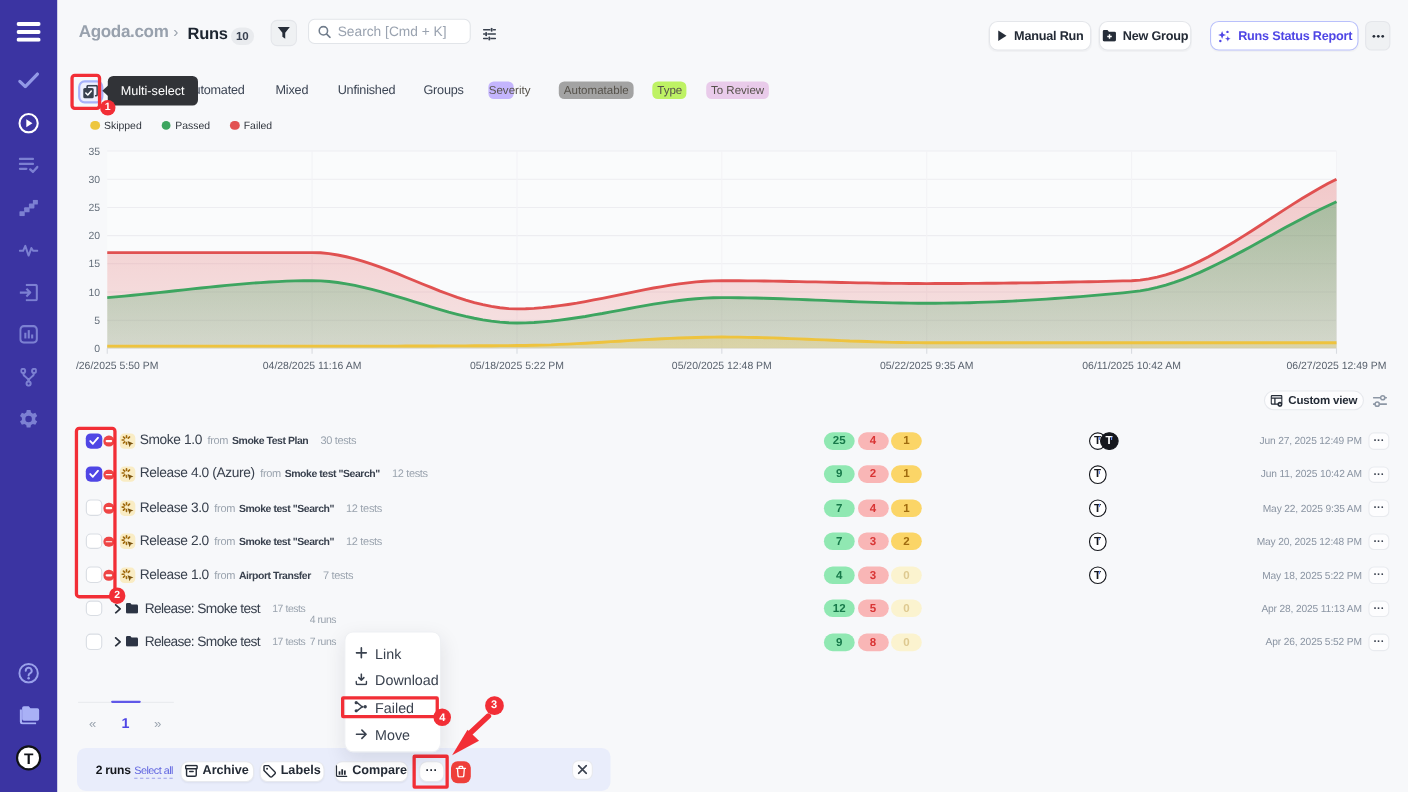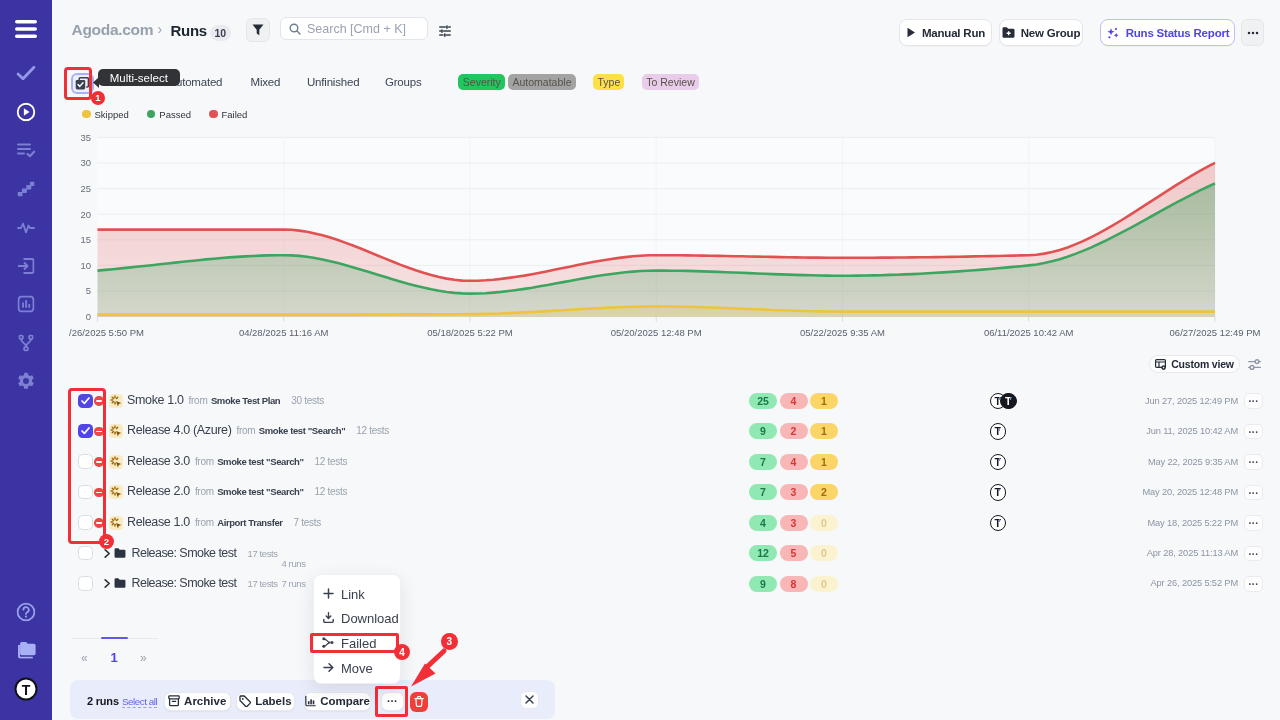--- a/index.html
+++ b/index.html
@@ -179,27 +179,27 @@
   <svg width="14" height="13" viewBox="0 0 14 13">
       <path d="M4.2 2.9 v-1 a1.1 1.1 0 0 1 1.1-1.1 h7 a1.1 1.1 0 0 1 1.1 1.1 v7 a1.1 1.1 0 0 1 -1.1 1.1 h-1" fill="none" stroke="#3a424f" stroke-width="1.5"></path>
       <rect x="0.7" y="2.9" width="9.5" height="9.5" rx="1.4" fill="#3a424f"></rect>
       <path d="M3 7.6 l1.8 1.8 3.2-3.7" stroke="#fff" stroke-width="1.4" fill="none" stroke-linecap="round" stroke-linejoin="round"></path>
     </svg>
 </div>
 <div class="tab" style="left:168.5px;">Automated</div>
 <div class="tab" style="left:250.5px;">Mixed</div>
 <div class="tab" style="left:307px;">Unfinished</div>
 <div class="tab" style="left:385px;">Groups</div>
-<div class="pill" style="left:444.3px; width:47px; background:#22c55e;margin-left:14px;">Severity</div>
+<div class="pill" style="left:444.3px; width:23px; background:#c4b5fd;">Severity</div>
 <div class="pill" style="left:508px; width:68px; background:#a3a3a3;">Automatable</div>
-<div class="pill" style="left:593.4px; width:31px; background:#fde047;">Type</div>
+<div class="pill" style="left:593.4px; width:31px; background:#bef264;">Type</div>
 <div class="pill" style="left:642px; width:57px; background:#e9cbea;">To Review</div>
 
 <div class="redbox" style="left:64px; top:67px; width:28px; height:33px; border-radius:4px; z-index:22;"></div>
-<div class="abs" style="left:98px; top:69px; width:81.5px; height:17px; background:#313337; border-radius:5px; color:#fff; font-size:11.5px; display:flex; align-items:center; justify-content:center; z-index:21;">Multi-select</div>
+<div class="abs" style="left:98px; top:69px; width:81.5px; height:27px; background:#313337; border-radius:5px; color:#fff; font-size:11.5px; display:flex; align-items:center; justify-content:center; z-index:21;">Multi-select</div>
 <svg class="abs" style="left:92px; top:77px; z-index:21;" width="7" height="11" viewBox="0 0 7 11">
     <path d="M7 0 L1 5.5 L7 11 Z" fill="#313337"></path>
   </svg>
 <div class="redbadge" style="left:90.5px; top:90.5px; width:14.6px; height:14.6px; font-size:9.5px; z-index:23;">1</div>
 
 <div class="abs" style="left:82px; top:108.5px; display:flex; align-items:center; font-size:9.5px; color:#2f343c;">
   <span style="width:8.5px;height:8.5px;border-radius:50%;background:#edc63e;margin-right:4px;"></span>Skipped
   <span style="width:8.5px;height:8.5px;border-radius:50%;background:#3da55f;margin:0 4px 0 18px;"></span>Passed
   <span style="width:8.5px;height:8.5px;border-radius:50%;background:#e25252;margin:0 4px 0 18px;"></span>Failed
 </div>

